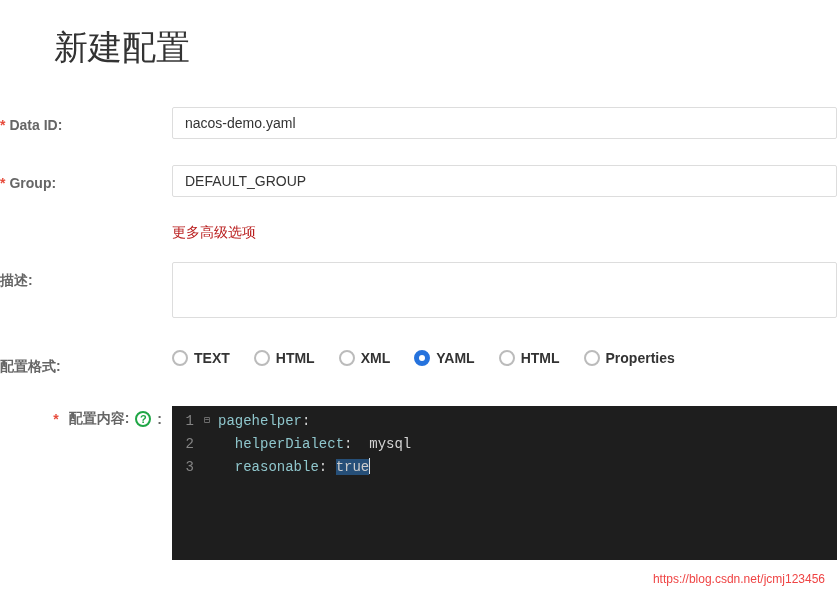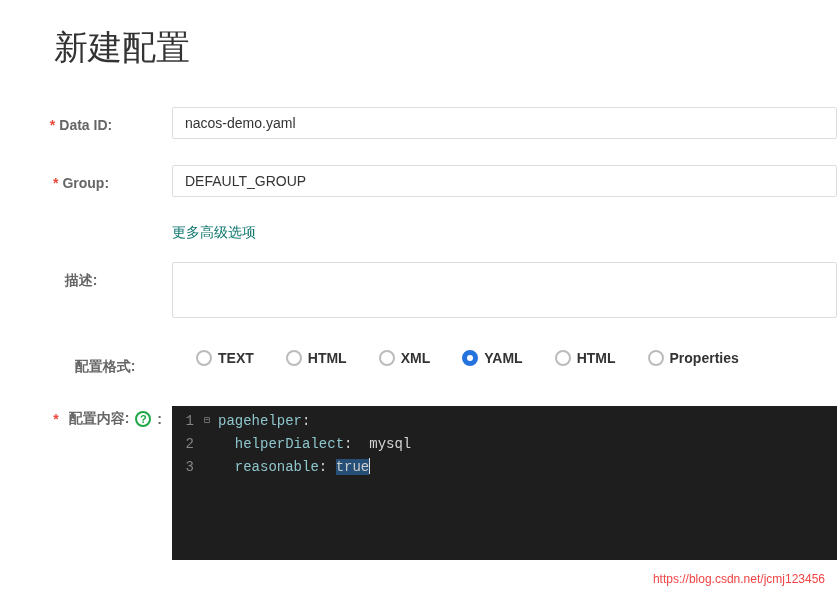--- a/index.html
+++ b/index.html
@@ -1,26 +1,26 @@
 <!DOCTYPE html>
 <html><head>
   <meta charset="utf-8">
   <style>
     * { box-sizing: border-box; margin: 0; padding: 0; }
     body { font-family: -apple-system, "Helvetica Neue", Arial, "PingFang SC", "Microsoft YaHei", sans-serif; background: #fff; width: 837px; height: 596px; overflow: hidden; position: relative; }
     .page-title { font-size: 34px; font-weight: 500; color: #333; padding: 25px 0 0 54px; }
     .form { padding-top: 36px; }
     .row { display: flex; align-items: flex-start; margin-bottom: 26px; }
-    .label-col { width: 172px; text-align: center; padding-right: 10px; color: #666; font-size: 14px; font-weight: 600; padding-top: 10px; }
+    .label-col { width: 172px; text-align: left; padding-right: 10px; color: #666; font-size: 14px; font-weight: 600; padding-top: 10px; }
     .label-col .req { color: #e74c3c; margin-right: 4px; }
     .field-col { flex: 1; }
     .text-input { width: 100%; height: 32px; border: 1px solid #ddd; border-radius: 2px; padding: 0 12px; font-size: 14px; color: #333; outline: none; }
     .textarea { width: 100%; height: 56px; border: 1px solid #ddd; border-radius: 2px; padding: 8px 12px; font-size: 14px; color: #333; outline: none; resize: none; }
-    .link { color: #0f766e; font-size: 14px; cursor: pointer; display: inline-block; }
-    .radio-group { display: flex; gap: 32px; align-items: center; padding-top: 2px; }
+    .link { color: #b91c1c; font-size: 14px; cursor: pointer; display: inline-block; }
+    .radio-group { display: flex; gap: 24px; align-items: center; padding-top: 2px; }
     .radio-item { display: flex; align-items: center; gap: 6px; cursor: pointer; font-size: 14px; font-weight: 600; color: #333; }
     .radio-circle { width: 16px; height: 16px; border-radius: 50%; border: 2px solid #bbb; display: inline-block; position: relative; }
     .radio-item.selected .radio-circle { border-color: #2673dd; background: #2673dd; }
     .radio-item.selected .radio-circle::after { content: ""; position: absolute; width: 6px; height: 6px; background: #fff; border-radius: 50%; top: 3px; left: 3px; }
     .content-row .label-col { display: flex; align-items: center; justify-content: flex-end; gap: 6px; padding-top: 4px; }
     .help-icon { width: 16px; height: 16px; border: 2px solid #1fa645; color: #1fa645; border-radius: 50%; display: inline-flex; align-items: center; justify-content: center; font-size: 11px; font-weight: bold; }
     .editor { background: #1e1e1e; color: #ccc; font-family: Consolas, "Courier New", monospace; font-size: 14px; line-height: 1.64; height: 154px; width: 100%; position: relative; padding-top: 4px; }
     .ed-line { display: flex; }
     .gutter { width: 32px; text-align: right; color: #858585; padding-right: 10px; user-select: none; }
     .fold { width: 14px; color: #858585; font-size: 10px; padding-top: 3px; user-select: none; }
@@ -60,21 +60,21 @@
     </div>
   </div>
 
   <div class="row">
     <div class="label-col">描述:</div>
     <div class="field-col">
       <textarea class="textarea" style=""></textarea>
     </div>
   </div>
 
-  <div class="row" style="margin-bottom:30px;padding-left:24px;">
+  <div class="row" style="margin-bottom:30px;">
     <div class="label-col">配置格式:</div>
     <div class="field-col">
       <div class="radio-group" id="format-radios">
           <label class="radio-item">
             <span class="radio-circle"></span>
             <span>TEXT</span>
           </label>
           <label class="radio-item">
             <span class="radio-circle"></span>
             <span>HTML</span>

